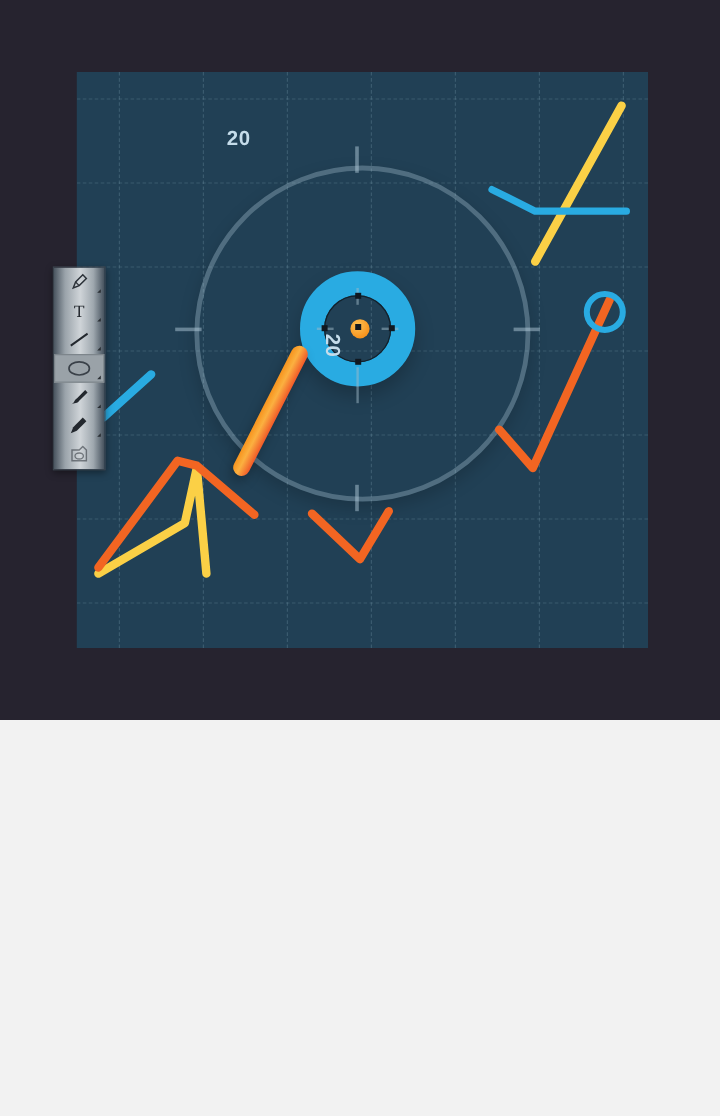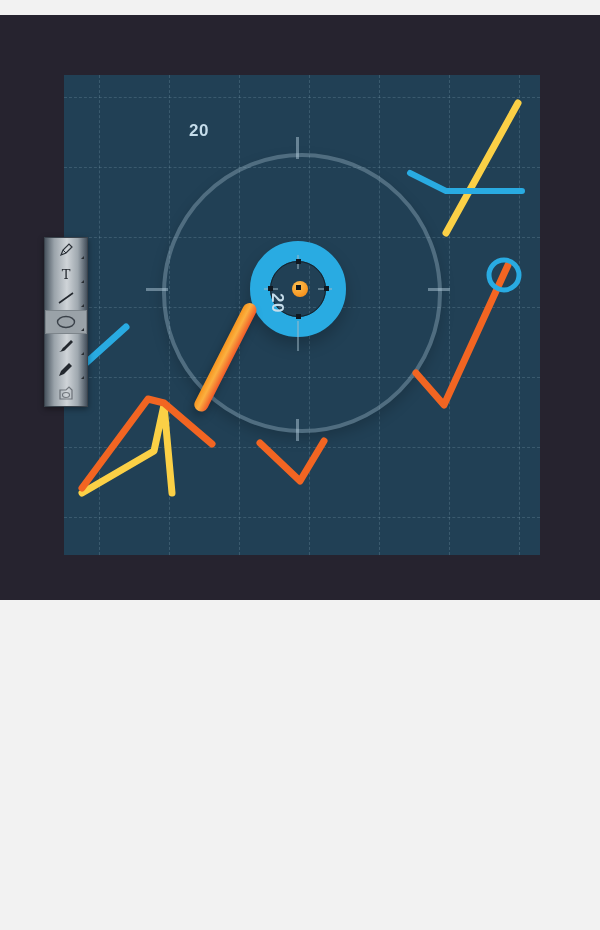--- a/index.html
+++ b/index.html
@@ -4,21 +4,21 @@
 <style>
   html,body{margin:0;padding:0;}
   body{
     width:600px;height:930px;position:relative;overflow:hidden;
     background:#f2f2f2;
     font-family:"Liberation Sans", sans-serif;
     -webkit-font-smoothing:antialiased;
   }
 
   
-  #stage{position:absolute;left:0;top:0;width:600px;height:600px;background:#26232f;margin-top:15px;}
+  #stage{position:absolute;left:0;top:0;width:600px;height:600px;background:#26232f;}
   #artboard{position:absolute;left:64px;top:60px;width:476px;height:480px;background:#214055;overflow:hidden;}
 
   
   .gv{position:absolute;top:0;bottom:0;width:0;border-left:1px dashed rgba(150,180,200,.22);}
   .gh{position:absolute;left:0;right:0;height:0;border-top:1px dashed rgba(150,180,200,.22);}
 
   
   #outer-ring{
     position:absolute;left:98px;top:78px;width:272px;height:272px;border-radius:50%;
     border:4px solid rgba(190,215,230,.30);

